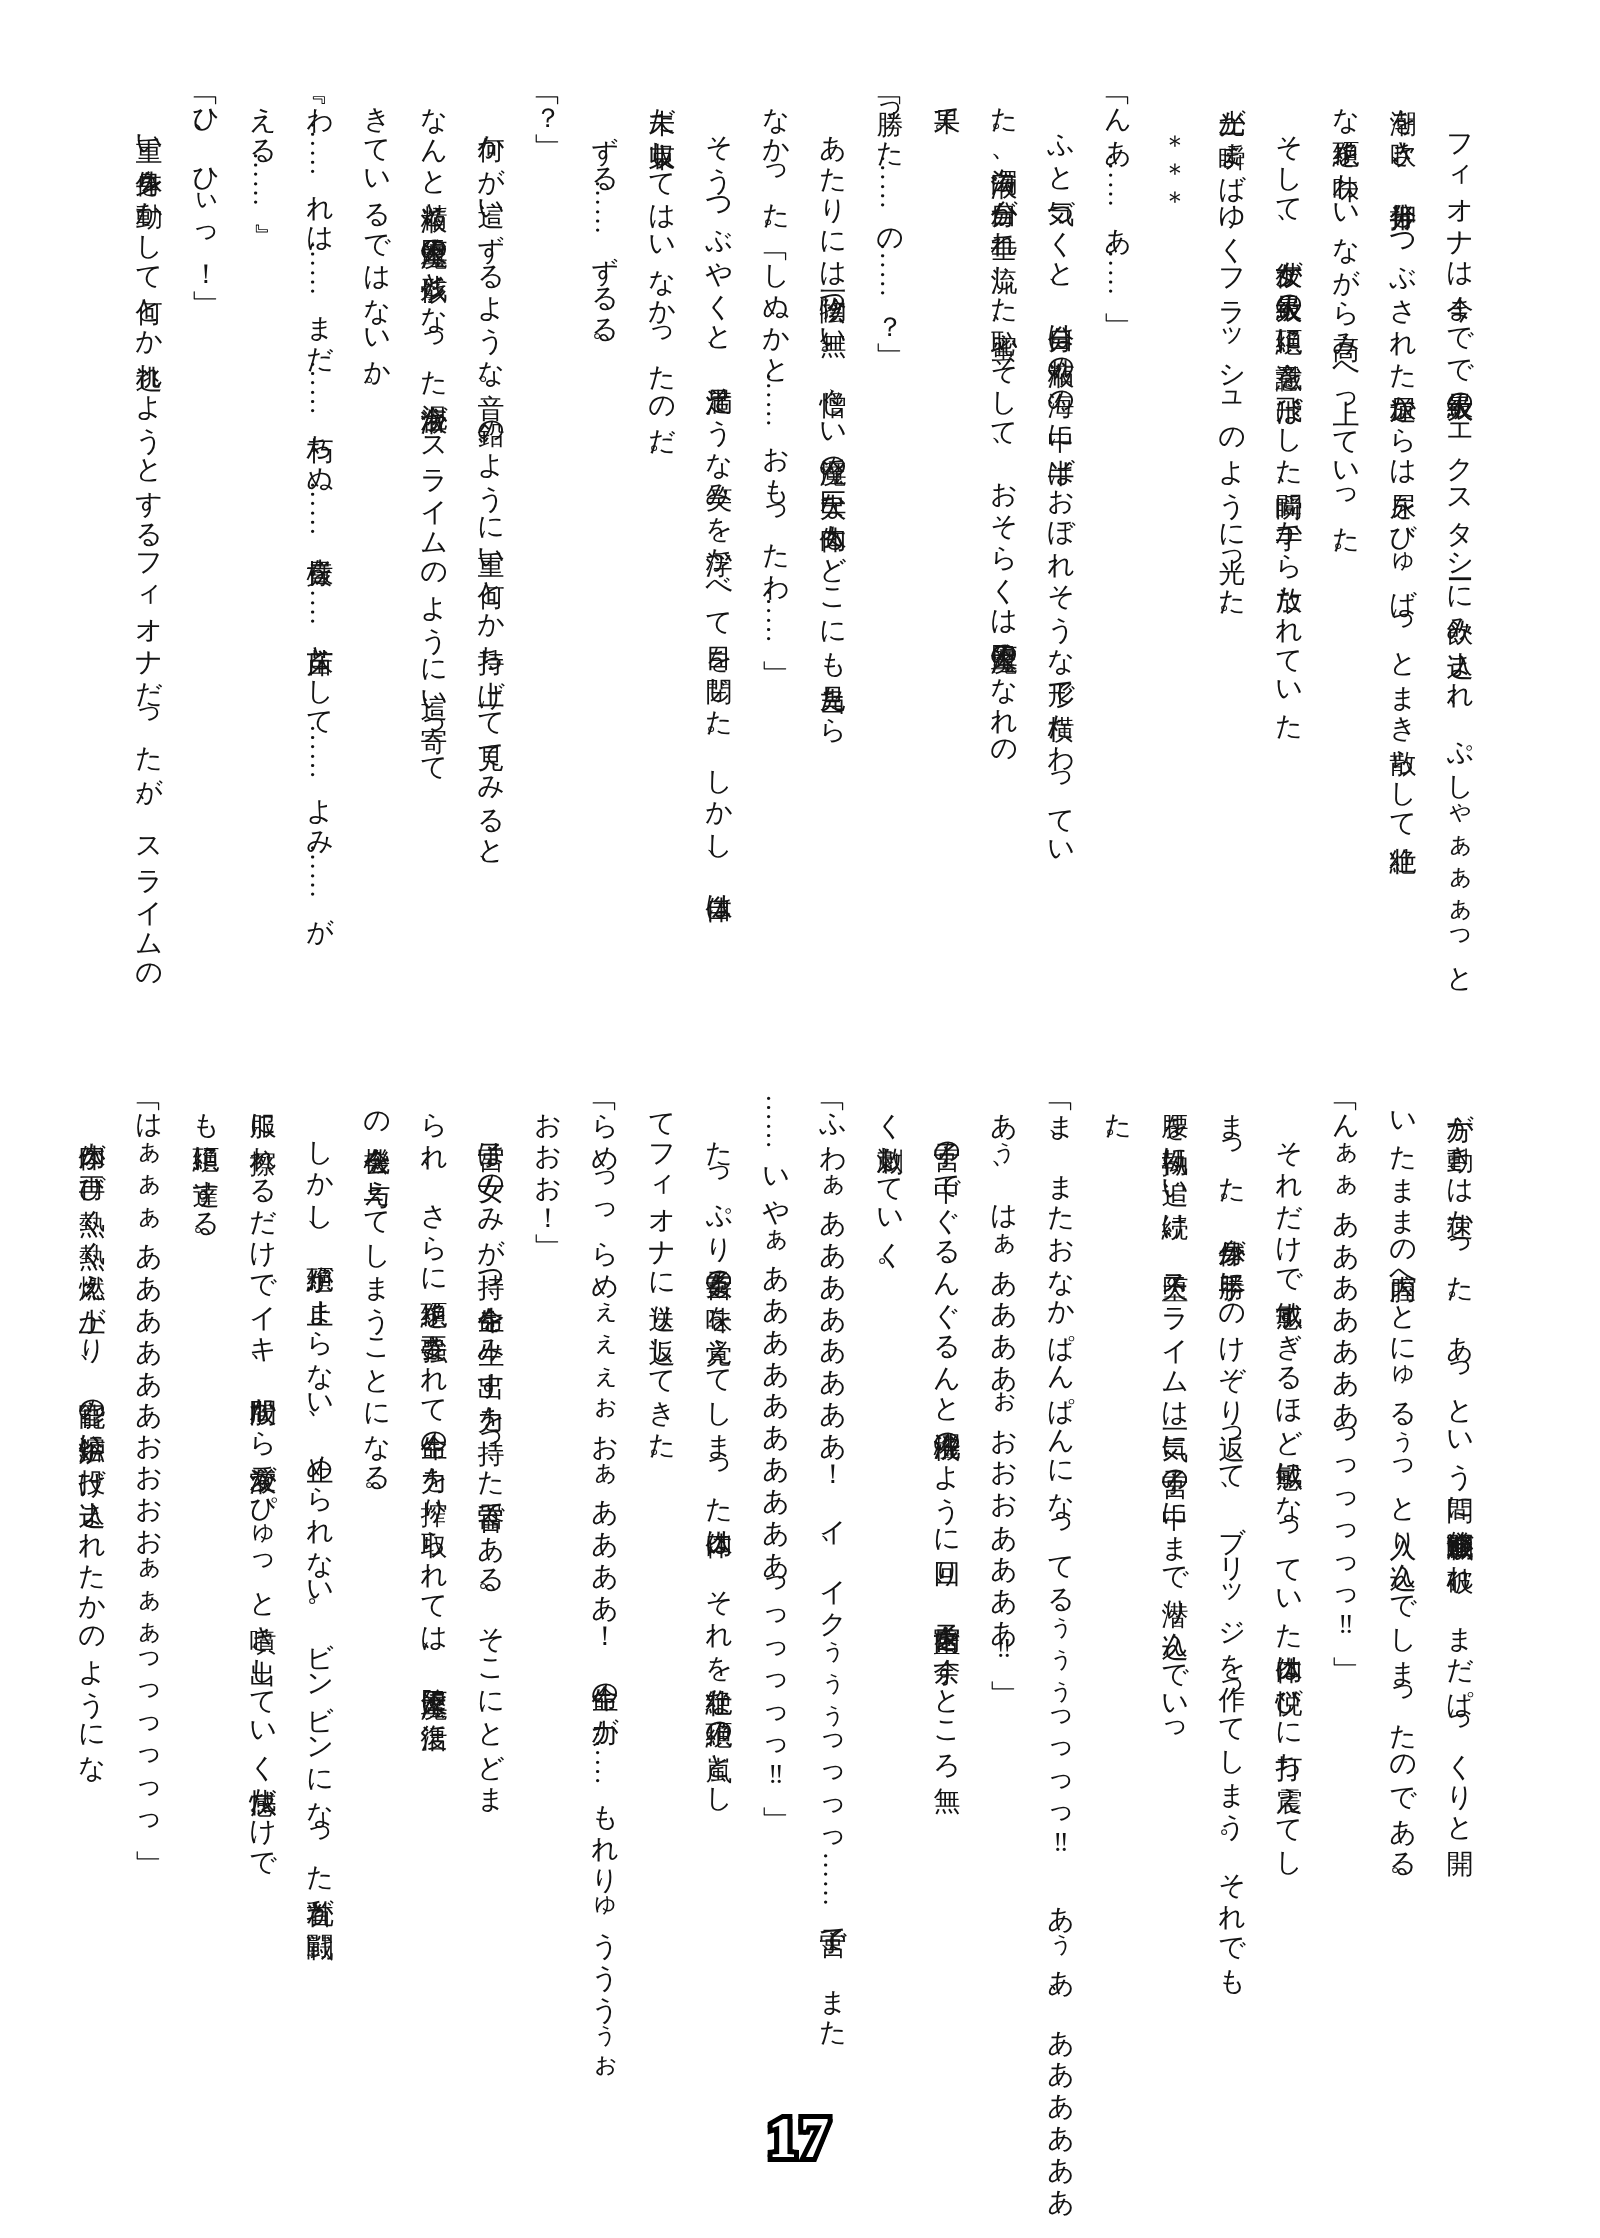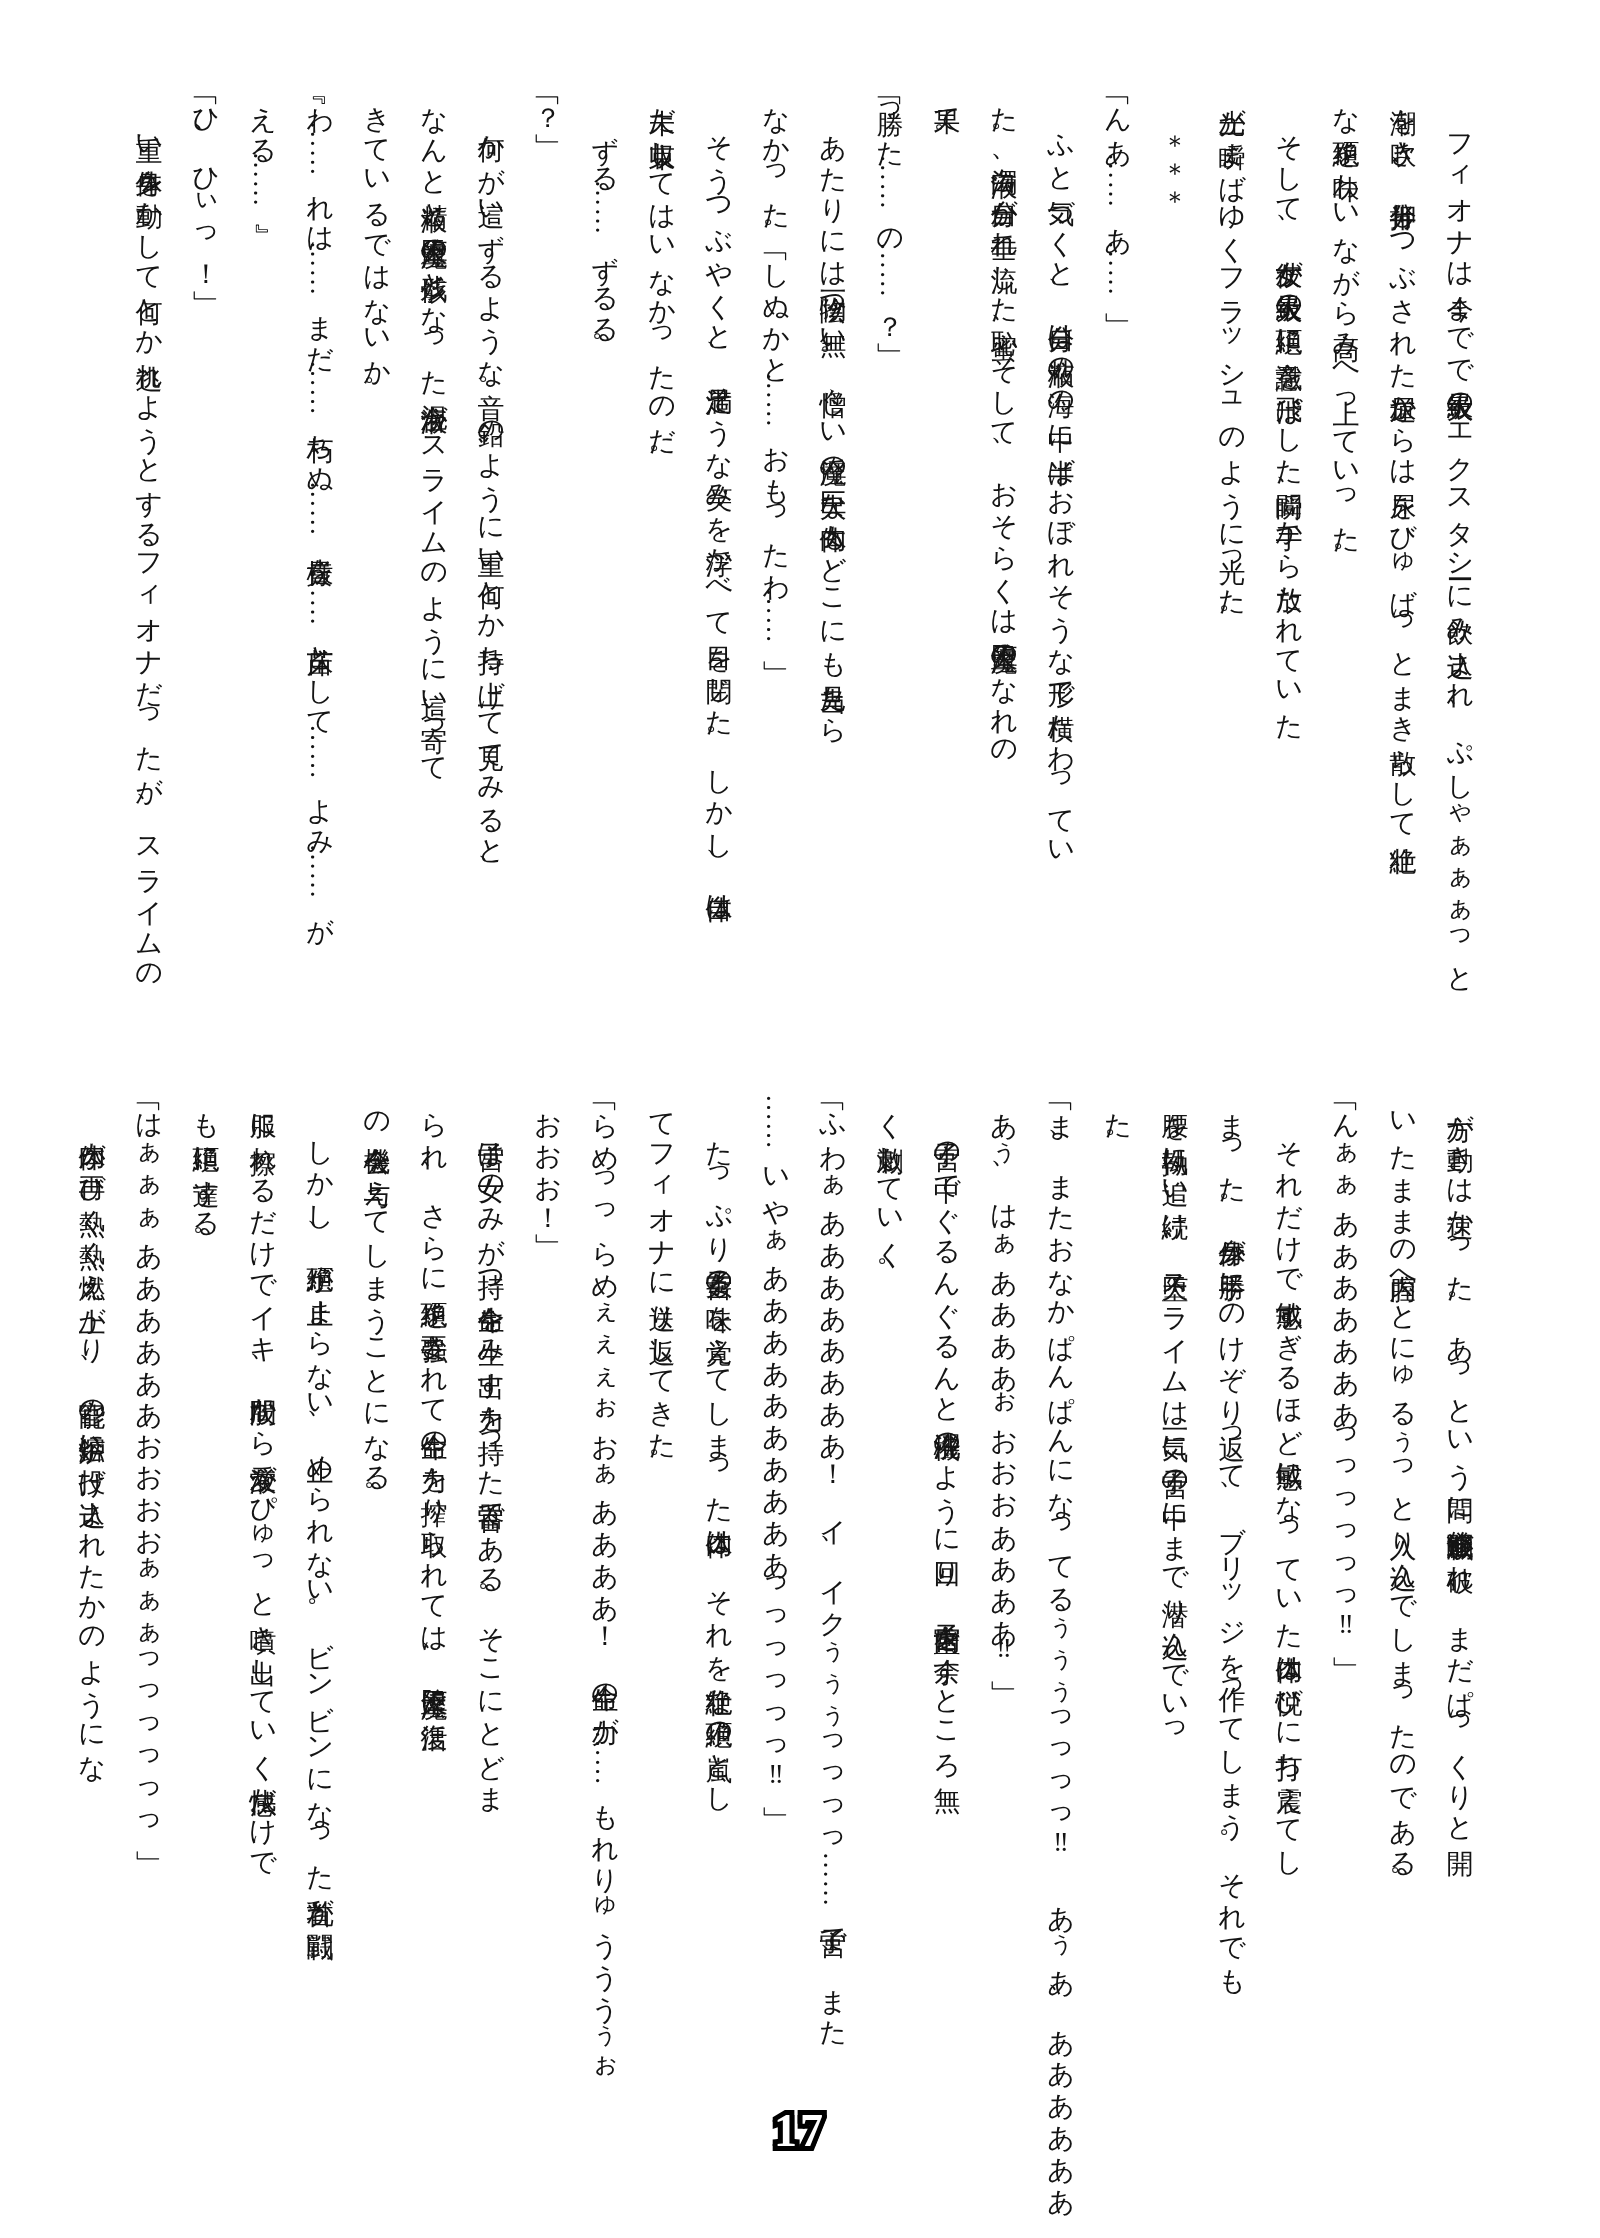--- a/index.html
+++ b/index.html
@@ -34,21 +34,21 @@
     white-space: nowrap;
   }
   #block-top { top: 88px; }
   #block-bottom { top: 1094px; }
   #page-number {
     position: absolute;
     top: 2104px;
     left: 0;
     width: 100%;
     text-align: center;
-    font-size: 46px;
+    font-size: 58px;
     font-weight: bold;
     letter-spacing: 3px;
     color: #ffffff;
     -webkit-text-stroke: 10px #000000;
     paint-order: stroke fill;
     text-shadow:
       -3px -3px 0 #000, 3px -3px 0 #000, -3px 3px 0 #000, 3px 3px 0 #000,
       -5px 0 0 #000, 5px 0 0 #000, 0 -5px 0 #000, 0 5px 0 #000;
   }
 </style>

